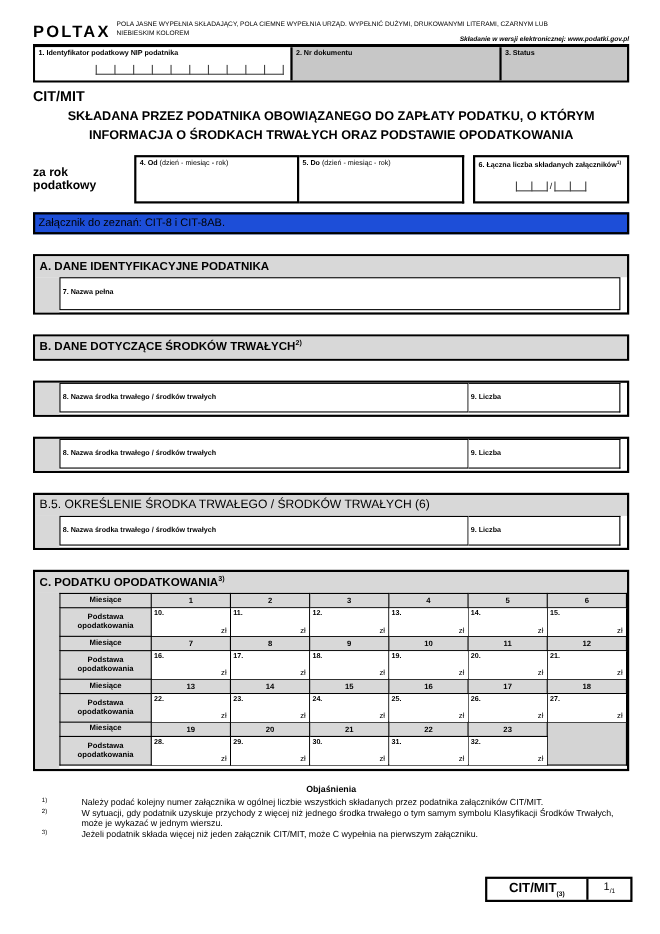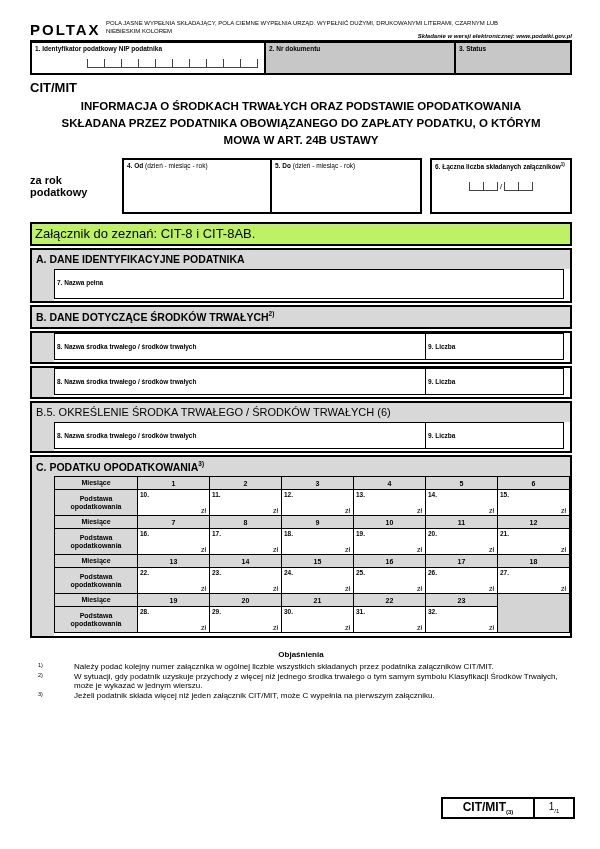--- a/index.html
+++ b/index.html
@@ -26,34 +26,34 @@
   .comb2 { position:absolute; left:0; right:0; top:22px; display:flex; justify-content:center; align-items:flex-end; }
   .comb2 .ccell { width:13px; height:8px; border-left:1px solid #444; border-bottom:1px solid #444; }
   .comb2 .ccell.last { border-right:1px solid #444; }
   .comb2 .slash { font-size:8px; font-weight:normal; padding:0 2px; }
 
   
   .form-code { margin-top:5px; font-size:13px; font-weight:bold; }
   .main-title { margin-top:3px; text-align:center; font-weight:bold; font-size:11.5px; line-height:17px; }
 
   
-  .tax-row { display:flex; margin-top:9px; height:56px; }
+  .tax-row { display:flex; margin-top:9px; height:44px; }
   .tax-label { width:92px; font-size:11px; font-weight:bold; display:flex; align-items:center; }
   .date-box { width:140px; border:2px solid #000; padding:2px 3px; font-size:6.5px; }
   .date-box.second { border-left:none; width:142px; }
   .date-box .b { font-weight:bold; }
   .tax-spacer { width:8px; }
   .attach-box { position:relative; flex:1; border:2px solid #000; padding:2px 3px; font-size:6.5px; font-weight:bold; }
   .attach-box sup { font-size:4.5px; }
 
   
-  .attach-bar { margin-top:8px; border:2px solid #000; background:#bef264; font-size:13px; padding:2px 3px 3px; }
-
-  
-  .section { border:2px solid #000; margin-top:2px; }
+  .attach-bar { margin-top:8px; border:2px solid #000; background:#1d4ed8; font-size:10px; padding:2px 3px 3px; }
+
+  
+  .section { border:2px solid #000; margin-top:18px; }
   .sec-header { background:#d8d8d8; font-weight:bold; font-size:10.5px; padding:3px 4px 4px; }
   .sec-header sup { font-size:6.5px; }
   .b-sub .sec-header { font-weight:normal; font-size:11px; }
   .field-area { display:flex; }
   .strip { width:22px; background:#d8d8d8; }
   .frow { flex:1; display:flex; padding:0 6px 2px 0; }
   .fbox { border:1px solid #000; background:#fff; padding:1px 2px; }
   .fbox-label { font-size:6.5px; font-weight:bold; }
   .fbox.wide { flex:1; min-height:26px; }
   .fbox.name { flex:1; min-height:23px; }
@@ -119,23 +119,22 @@
       <div class="id-cell c2">
         <span>2. Nr dokumentu</span>
       </div>
       <div class="id-cell c3">
         <span>3. Status</span>
       </div>
     </div>
 
     <div class="form-code">CIT/MIT</div>
     <div class="main-title">
+      <div>SKŁADANA PRZEZ PODATNIKA OBOWIĄZANEGO DO ZAPŁATY PODATKU, O KTÓRYM</div>
       <div>INFORMACJA O ŚRODKACH TRWAŁYCH ORAZ PODSTAWIE OPODATKOWANIA</div>
-      <div>SKŁADANA PRZEZ PODATNIKA OBOWIĄZANEGO DO ZAPŁATY PODATKU, O KTÓRYM</div>
-      <div>MOWA W ART. 24B USTAWY</div>
     </div>
 
     <div class="tax-row">
       <div class="tax-label">za rok podatkowy</div>
       <div class="date-box">
         <span class="b">4. Od</span><span> (dzień - miesiąc - rok)</span>
       </div>
       <div class="date-box second">
         <span class="b">5. Do</span><span> (dzień - miesiąc - rok)</span>
       </div>

